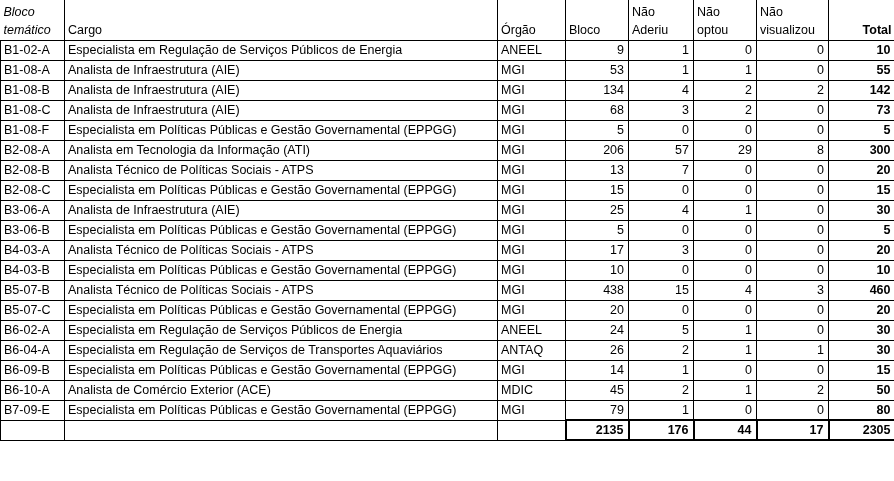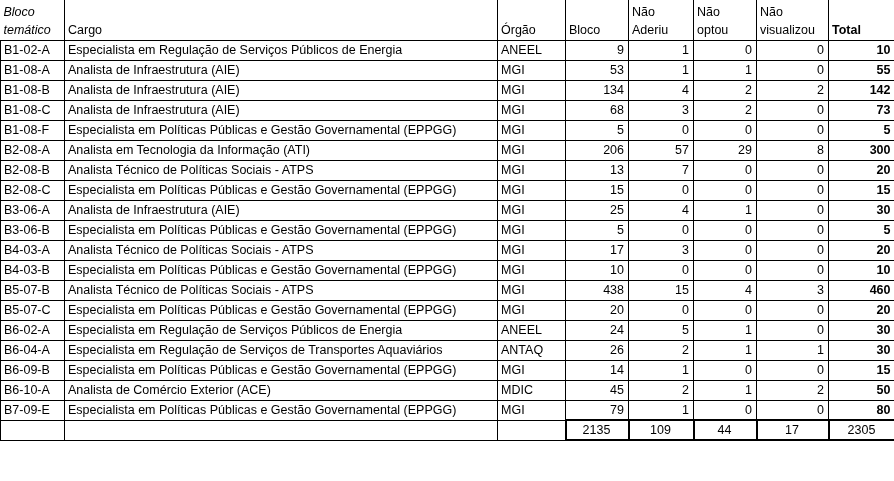--- a/index.html
+++ b/index.html
@@ -32,38 +32,37 @@
     border-top: none;
     height: 40px;
     vertical-align: bottom;
     text-align: left;
     font-weight: 400;
     white-space: normal;
     word-break: break-word;
     padding-bottom: 1px;
   }
   .sheet thead th:first-child { border-left: none; font-style: italic; }
-  .sheet thead th.col-total { font-weight: 700; border-right: none; }
+  .sheet thead th.col-total { font-weight: 700; border-right: none; text-align: right; }
   
   .sheet tbody td {
     white-space: nowrap;
     vertical-align: middle;
   }
   .sheet td.align-right, .sheet th.align-right { text-align: right; padding-right: 4px; }
   .sheet td.align-left { text-align: left; }
   .sheet td.col-total { font-weight: 700; border-right: none; }
   
   .sheet tfoot td {
     white-space: nowrap;
     vertical-align: middle;
   }
   .sheet tfoot td.grand-total {
-    font-weight: 400;
+    font-weight: 700;
     border: 2px solid #000000;
-    text-align: center;
   }
   .sheet tfoot td.grand-total.col-total { border-right: none; }
   .sheet tfoot td.blank-cell { border: 1px solid #000000; }
   .sheet tfoot td.blank-cell:first-child { border-left: 1px solid #000000; }
 </style>
 </head>
 <body>
 
 <table class="sheet">
   <colgroup>
@@ -279,19 +278,19 @@
         <td class="align-right">0</td>
         <td class="align-right col-total">80</td>
       </tr>
     </tbody>
   <tfoot>
     <tr>
       <td class="blank-cell align-left"></td>
       <td class="blank-cell align-left"></td>
       <td class="blank-cell align-left"></td>
       <td class="grand-total align-right">2135</td>
-      <td class="grand-total align-right">109</td>
+      <td class="grand-total align-right">176</td>
       <td class="grand-total align-right">44</td>
       <td class="grand-total align-right">17</td>
       <td class="grand-total align-right col-total">2305</td>
     </tr>
   </tfoot>
 </table>
 
 </body></html>

